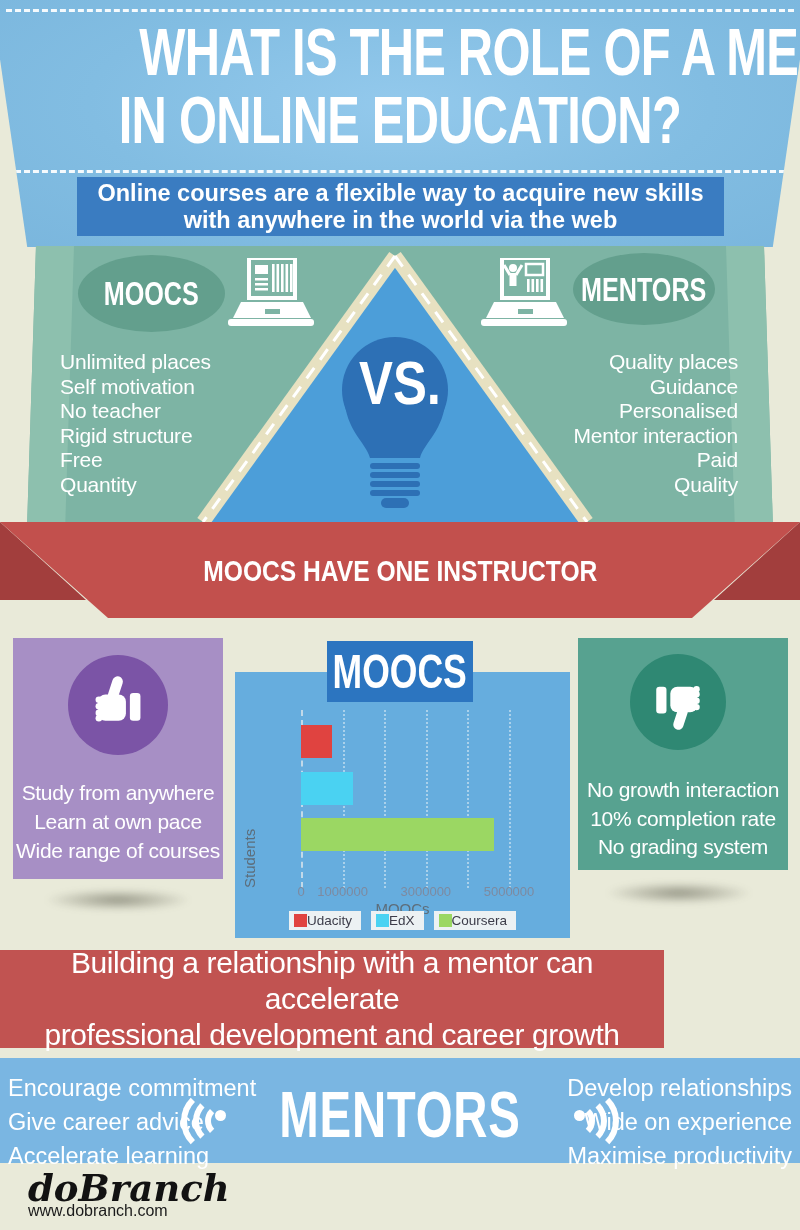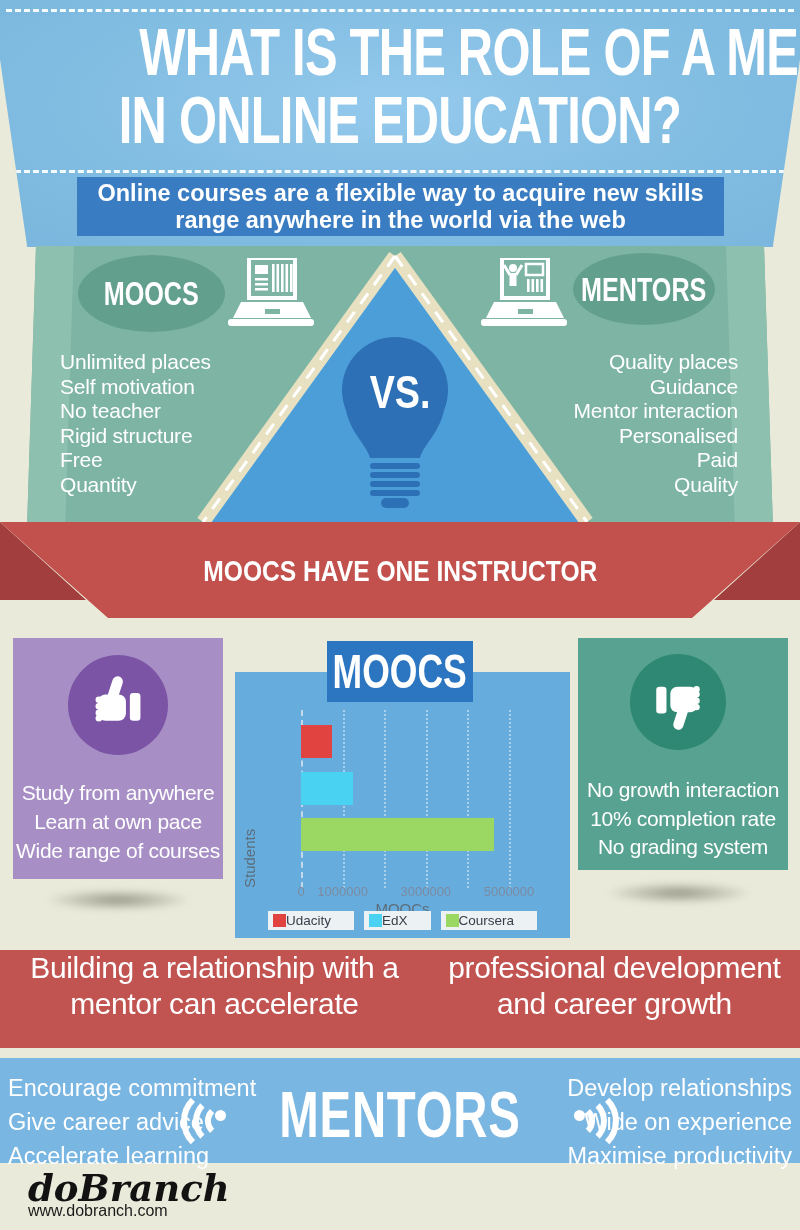--- a/index.html
+++ b/index.html
@@ -26,22 +26,22 @@
   .side-face{position:absolute;top:0;height:100%;width:40px;background:#8dc0ae;transform-origin:top;}
   #side-l{left:34px;transform:skewX(-1.8deg);}
   #side-r{right:34px;transform:skewX(1.8deg);}
   .vs-ellipse{position:absolute;border-radius:50%;background:#639f8d;display:flex;
     align-items:center;justify-content:center;color:#fff;font-weight:bold;font-size:34px;}
   #ellipse-moocs{left:78px;top:9px;width:147px;height:77px;}
   #ellipse-mentors{left:573px;top:7px;width:142px;height:72px;}
   .vs-list{position:absolute;top:104px;color:#fff;font-size:21px;line-height:24.5px;letter-spacing:-.2px;}
   #list-moocs{left:60px;text-align:left;}
   #list-mentors{right:62px;text-align:right;}
-  #vs-text{left:320px;top:115px;width:160px;text-align:center;color:#fff;
-    font-weight:bold;font-size:46px;line-height:62px;}
+  #vs-text{left:320px;top:106px;width:160px;text-align:center;color:#fff;
+    font-weight:bold;font-size:62px;line-height:62px;}
 
   
   .fold{position:absolute;top:522px;width:86px;height:78px;background:#a23e3d;}
   #fold-l{left:0;clip-path:polygon(0 0,100% 100%,0 100%);}
   #fold-r{left:714px;clip-path:polygon(100% 0,100% 100%,0 100%);}
   #arrow-banner{left:0;top:522px;width:800px;height:96px;background:#c2504d;
     clip-path:polygon(0 0,100% 0,86.5% 100%,13.5% 100%);
     display:flex;flex-direction:column;justify-content:center;text-align:center;
     color:#fff;font-weight:bold;font-size:30px;line-height:33px;}
 
@@ -66,27 +66,27 @@
     display:flex;align-items:center;justify-content:center;color:#fff;font-weight:bold;font-size:48px;}
   #chart-plot{position:absolute;left:0;top:0;width:100%;height:100%;}
   .gridline{position:absolute;top:38px;height:178px;width:0;border-left:2px dotted rgba(225,238,246,.55);}
   .gridline.zero{border-left:2px dashed rgba(210,225,235,.85);}
   .bar{position:absolute;}
   .tick{position:absolute;top:212px;transform:translateX(-50%);color:#7d8aa0;font-size:13px;}
   #x-axis-label{position:absolute;left:0;top:228px;width:100%;text-align:center;color:#5d6d7a;font-size:15px;}
   #y-axis-label{position:absolute;left:6px;top:86px;height:130px;display:flex;align-items:center;
     writing-mode:vertical-rl;transform:rotate(180deg);color:#5d6d7a;font-size:15px;}
   #chart-legend{position:absolute;left:0;bottom:8px;width:100%;display:flex;justify-content:center;gap:10px;}
-  .legend-item{background:#ecf1f3;color:#3c3c49;font-size:13.5px;padding:2px 23px 2px 5px;
+  .legend-item{background:#ecf1f3;color:#3c3c49;font-size:13.5px;padding:2px 9px 2px 5px;
     display:flex;align-items:center;}
   .swatch{display:inline-block;width:13px;height:13px;}
 
   
-  #relationship-banner{left:0;top:950px;width:800px;height:98px;background:#c15351;
-    display:flex;flex-direction:row;justify-content:center;text-align:center;
+  #relationship-banner{left:0;top:950px;width:664px;height:98px;background:#c15351;
+    display:flex;flex-direction:column;justify-content:center;text-align:center;
     color:#fff;font-size:30px;line-height:36px;letter-spacing:-.4px;}
   #mentors-banner{left:0;top:1058px;width:800px;height:105px;background:#7ab6e2;color:#fff;}
   .mb-list{position:absolute;top:13px;font-size:23.5px;line-height:34px;}
   #mb-left{left:8px;text-align:left;}
   #mb-right{right:8px;text-align:right;}
   #mb-center{position:absolute;left:0;top:20px;width:100%;display:flex;align-items:center;
     justify-content:center;gap:6px;}
   #mentors-big{font-weight:bold;font-size:64px;letter-spacing:1px;}
   .wifi{position:relative;width:66px;height:56px;}
   .wifi .dot{position:absolute;width:11px;height:11px;border-radius:50%;background:#fff;top:23px;}
@@ -115,21 +115,21 @@
   <div class="abs" id="header">
     <div class="dashline" style="top:9px;"></div>
     <div class="abs" id="main-title">
       <span class="cond">WHAT IS THE ROLE OF A MENTOR</span><br>
       <span class="cond">IN ONLINE EDUCATION?</span>
     </div>
     <div class="dashline" style="top:170px;"></div>
   </div>
   <div class="abs" id="intro-banner">
     <div>Online courses are a flexible way to acquire new skills</div>
-    <div>range anywhere in the world via the web</div>
+    <div>with anywhere in the world via the web</div>
   </div>
 
   <div class="abs" id="vs-section">
     <div class="side-face" id="side-l"></div>
     <div class="side-face" id="side-r"></div>
 
     <svg class="abs" width="800" height="276" style="left:0;top:0;">
       <polygon points="395,10 203,276 587,276" fill="#4c9ed9"></polygon>
       <line x1="395" y1="10" x2="203" y2="276" stroke="#e7e1c1" stroke-width="14"></line>
       <line x1="395" y1="10" x2="587" y2="276" stroke="#e7e1c1" stroke-width="14"></line>
@@ -197,22 +197,22 @@
         <div>Unlimited places</div>
         <div>Self motivation</div>
         <div>No teacher</div>
         <div>Rigid structure</div>
         <div>Free</div>
         <div>Quantity</div>
       </div>
     <div class="vs-list" id="list-mentors">
         <div>Quality places</div>
         <div>Guidance</div>
+        <div>Personalised</div>
         <div>Mentor interaction</div>
-        <div>Personalised</div>
         <div>Paid</div>
         <div>Quality</div>
       </div>
   </div>
 
   <div class="fold" id="fold-l"></div>
   <div class="fold" id="fold-r"></div>
   <div class="abs" id="arrow-banner">
     <div><span class="cond82">MOOCS HAVE ONE INSTRUCTOR</span></div>
   </div>

